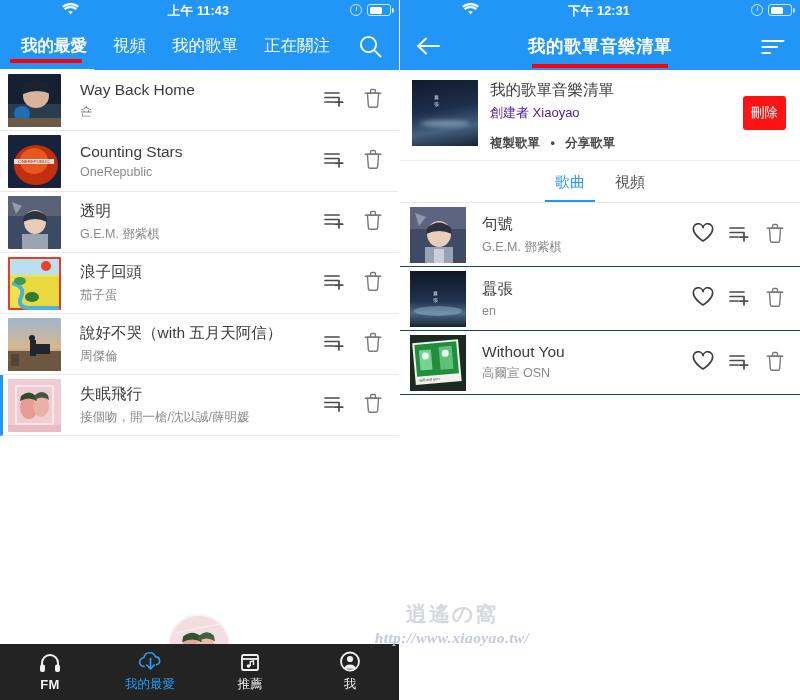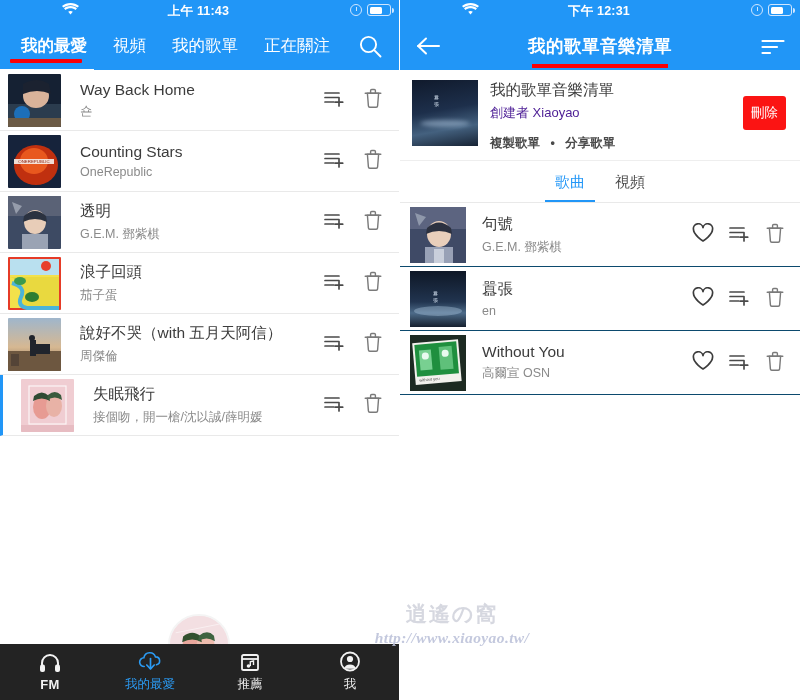--- a/index.html
+++ b/index.html
@@ -46,21 +46,21 @@
     position: absolute; left: 0; bottom: -8px; width: 94px; height: 9px; background: #fff;
   }
   .search-icon { margin-left: auto; margin-right: 16px; display:flex; }
 
   
   .songlist { background: #fff; }
   .song-row {
     display: flex; align-items: center; height: 61px;
     border-bottom: 1px solid #e9e9e9; position: relative; padding-left: 8px;
   }
-  .song-row.marked { border-left: 3px solid #2196f7; padding-left: 18px; }
+  .song-row.marked { border-left: 3px solid #2196f7; padding-left: 5px; }
   .thumb { width: 53px; height: 53px; flex: 0 0 53px; border-radius: 1px; overflow:hidden; position:relative; }
   .song-meta { flex: 1; padding-left: 19px; min-width: 0; }
   .song-title { font-size: 15.5px; color: #3c3c3c; white-space: nowrap; overflow:hidden; text-overflow:ellipsis; }
   .song-artist { font-size: 12.5px; color: #8a8a8a; margin-top: 4px; white-space: nowrap; overflow:hidden; text-overflow:ellipsis; }
   .row-actions { display: flex; align-items: center; gap: 18px; padding-right: 17px; }
 
   
   .bottomnav {
     position: absolute; left: 0; bottom: 0; width: 400px; height: 56px;
     background: #232323; display: flex; align-items: center;

